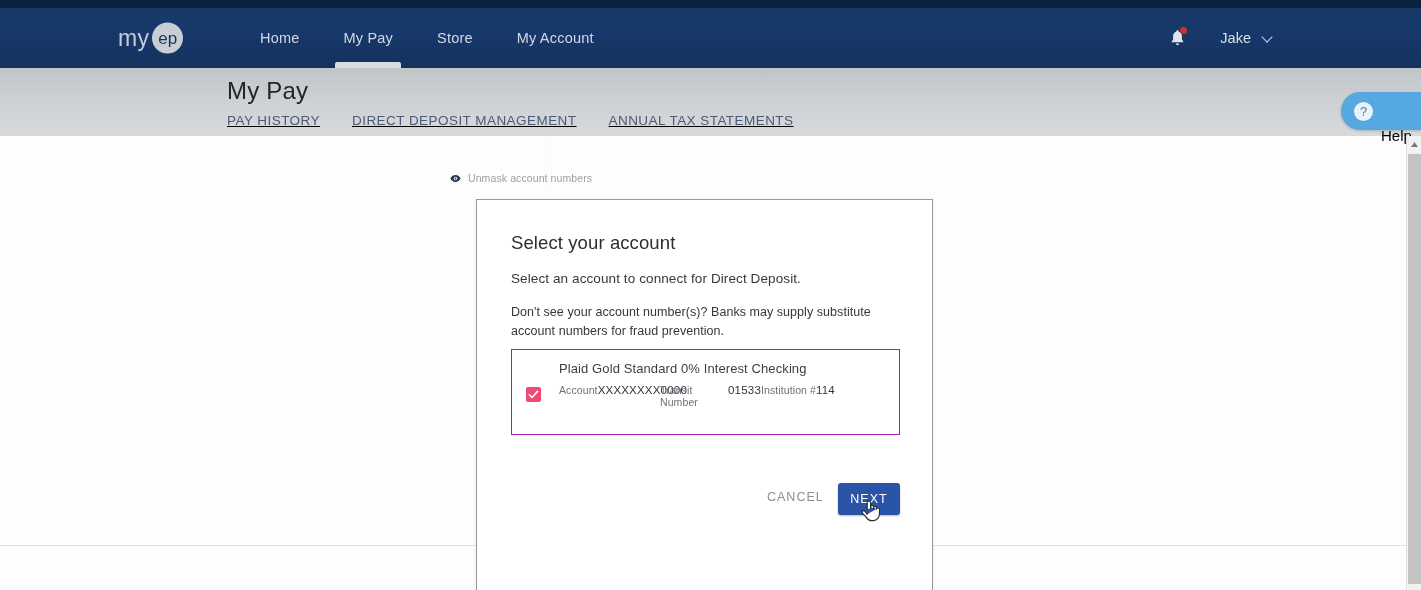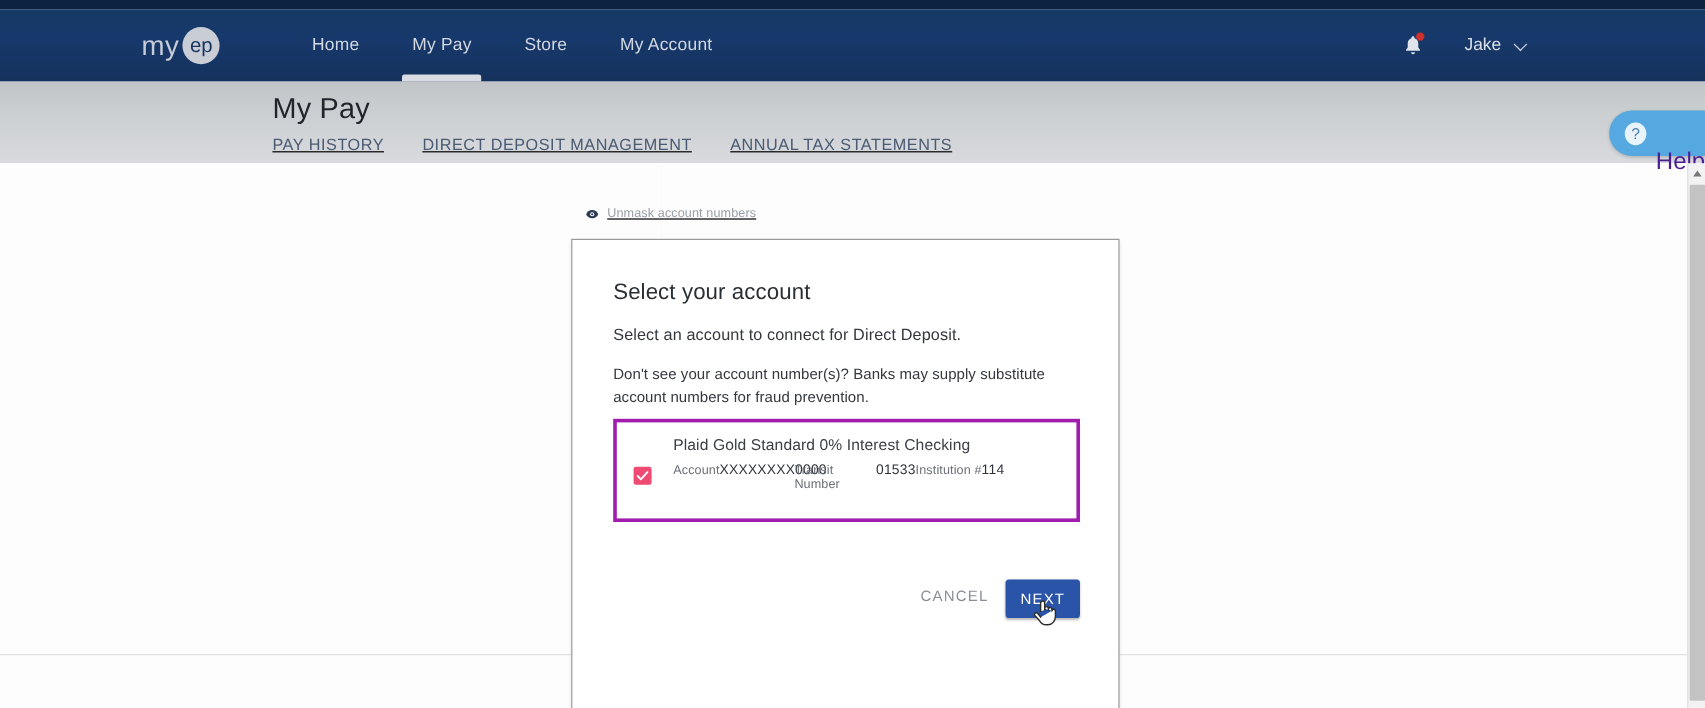--- a/index.html
+++ b/index.html
@@ -122,24 +122,23 @@
     background: #fafafa;
   }
   .faint-hline {
     position: absolute; left: 0; top: 545px;
     width: 1411px; height: 1px;
     background: #e2e2e2;
   }
 
   
   .unmask {
-    position: absolute; left: 488px; top: 172px;
+    position: absolute; left: 450px; top: 172px;
     display: flex; align-items: center; gap: 7px;
     cursor: pointer;
-    text-decoration: underline;
   }
   .unmask-text { font-size: 10.5px; color: #9aa0a8; letter-spacing: .1px; }
 
   
   .modal {
     position: absolute; left: 476px; top: 199px;
     width: 457px; height: 445px;
     background: #ffffff;
     border: 1px solid #9a9a9a;
     box-shadow: 0 1px 3px rgba(0,0,0,.10);
@@ -157,21 +156,21 @@
     position: absolute; left: 34px; top: 103px;
     width: 364px;
     font-size: 12.5px; color: #33383f; line-height: 1.52;
     letter-spacing: .05px;
   }
 
   
   .acct-card {
     position: absolute; left: 34px; top: 149px;
     width: 389px; height: 86px;
-    border: 3px solid #a21caf;
+    border: 1px solid #a21caf;
     background: #fff;
   }
   .acct-check {
     position: absolute; left: 14px; top: 37px;
     width: 15px; height: 15px;
     background: #ef4a72;
     border-radius: 2px;
     display: flex; align-items: center; justify-content: center;
     cursor: pointer;
   }
@@ -224,21 +223,21 @@
     padding-left: 13px;
     cursor: pointer;
     box-shadow: 0 1px 3px rgba(0,0,0,.2);
   }
   .help-q {
     width: 19px; height: 19px; border-radius: 50%;
     background: #e9f3fa; color: #4a7fa3;
     font-size: 13px; display: flex;
     align-items: center; justify-content: center;
   }
-  .help-txt { font-size: 20px; color: #4c1d95; margin-top: 48px; }
+  .help-txt { font-size: 15px; color: #000000; margin-top: 48px; }
 
   
   .scrollbar {
     position: absolute; right: 0; top: 136px;
     width: 15px; height: 454px;
     background: #f2f2f2; border-left: 1px solid #e0e0e0;
   }
   .sb-up {
     position: absolute; top: 0; left: 0;
     width: 15px; height: 16px;

